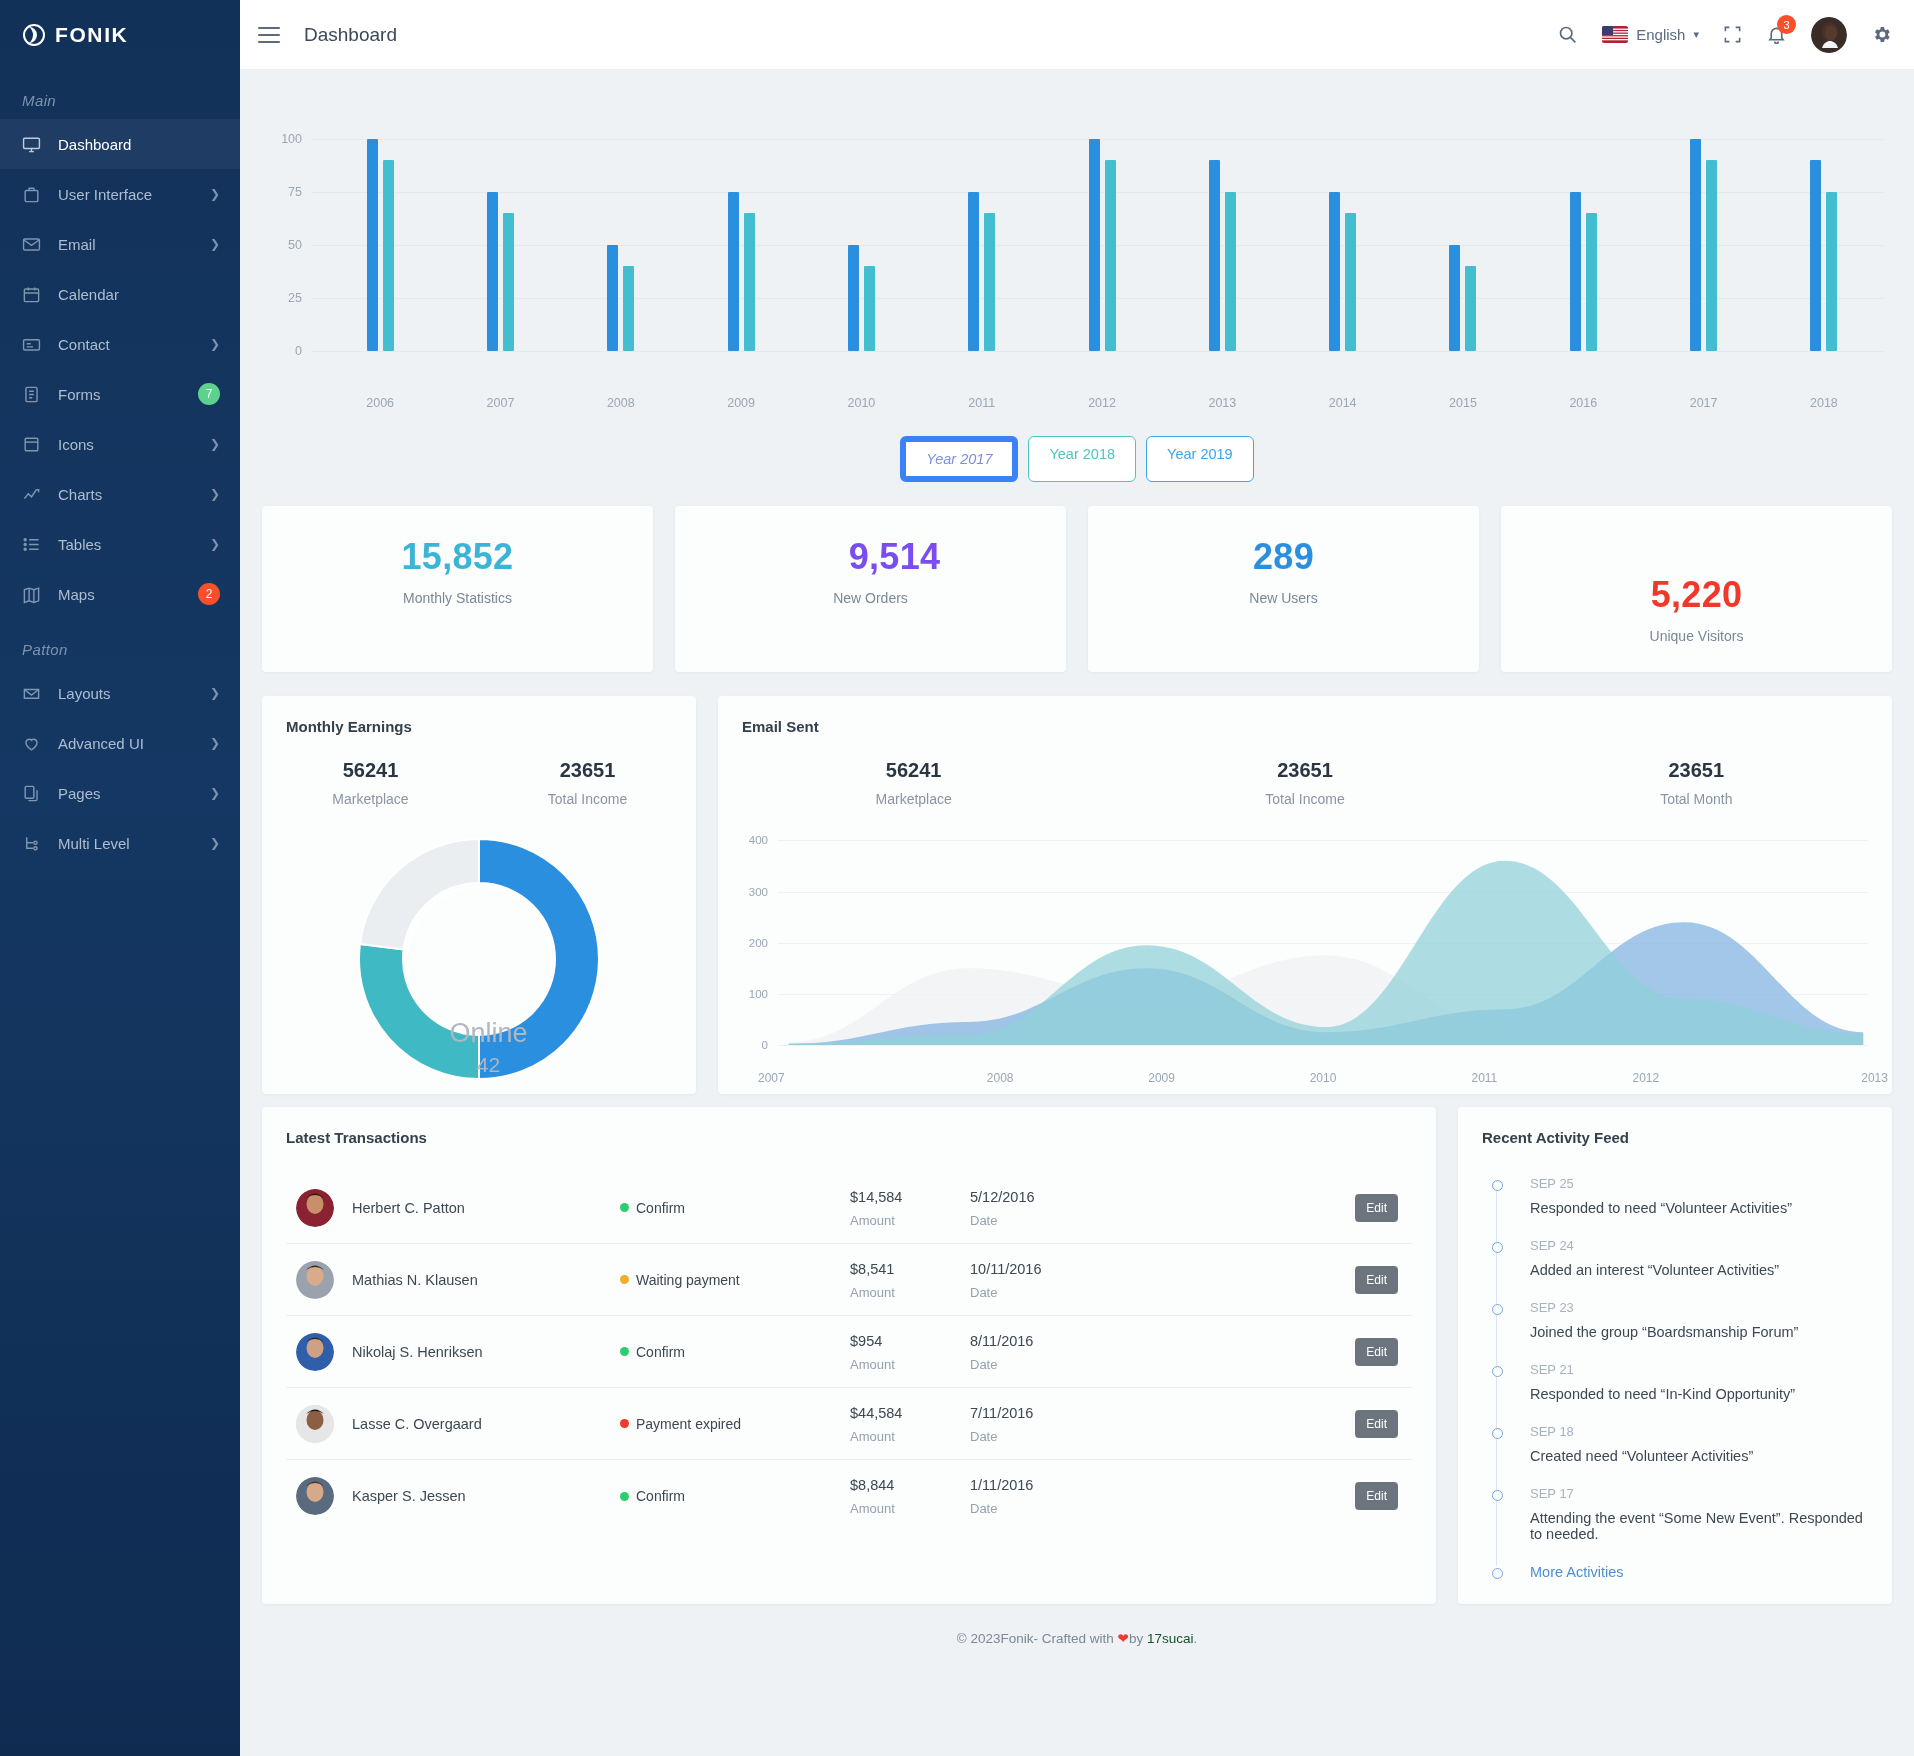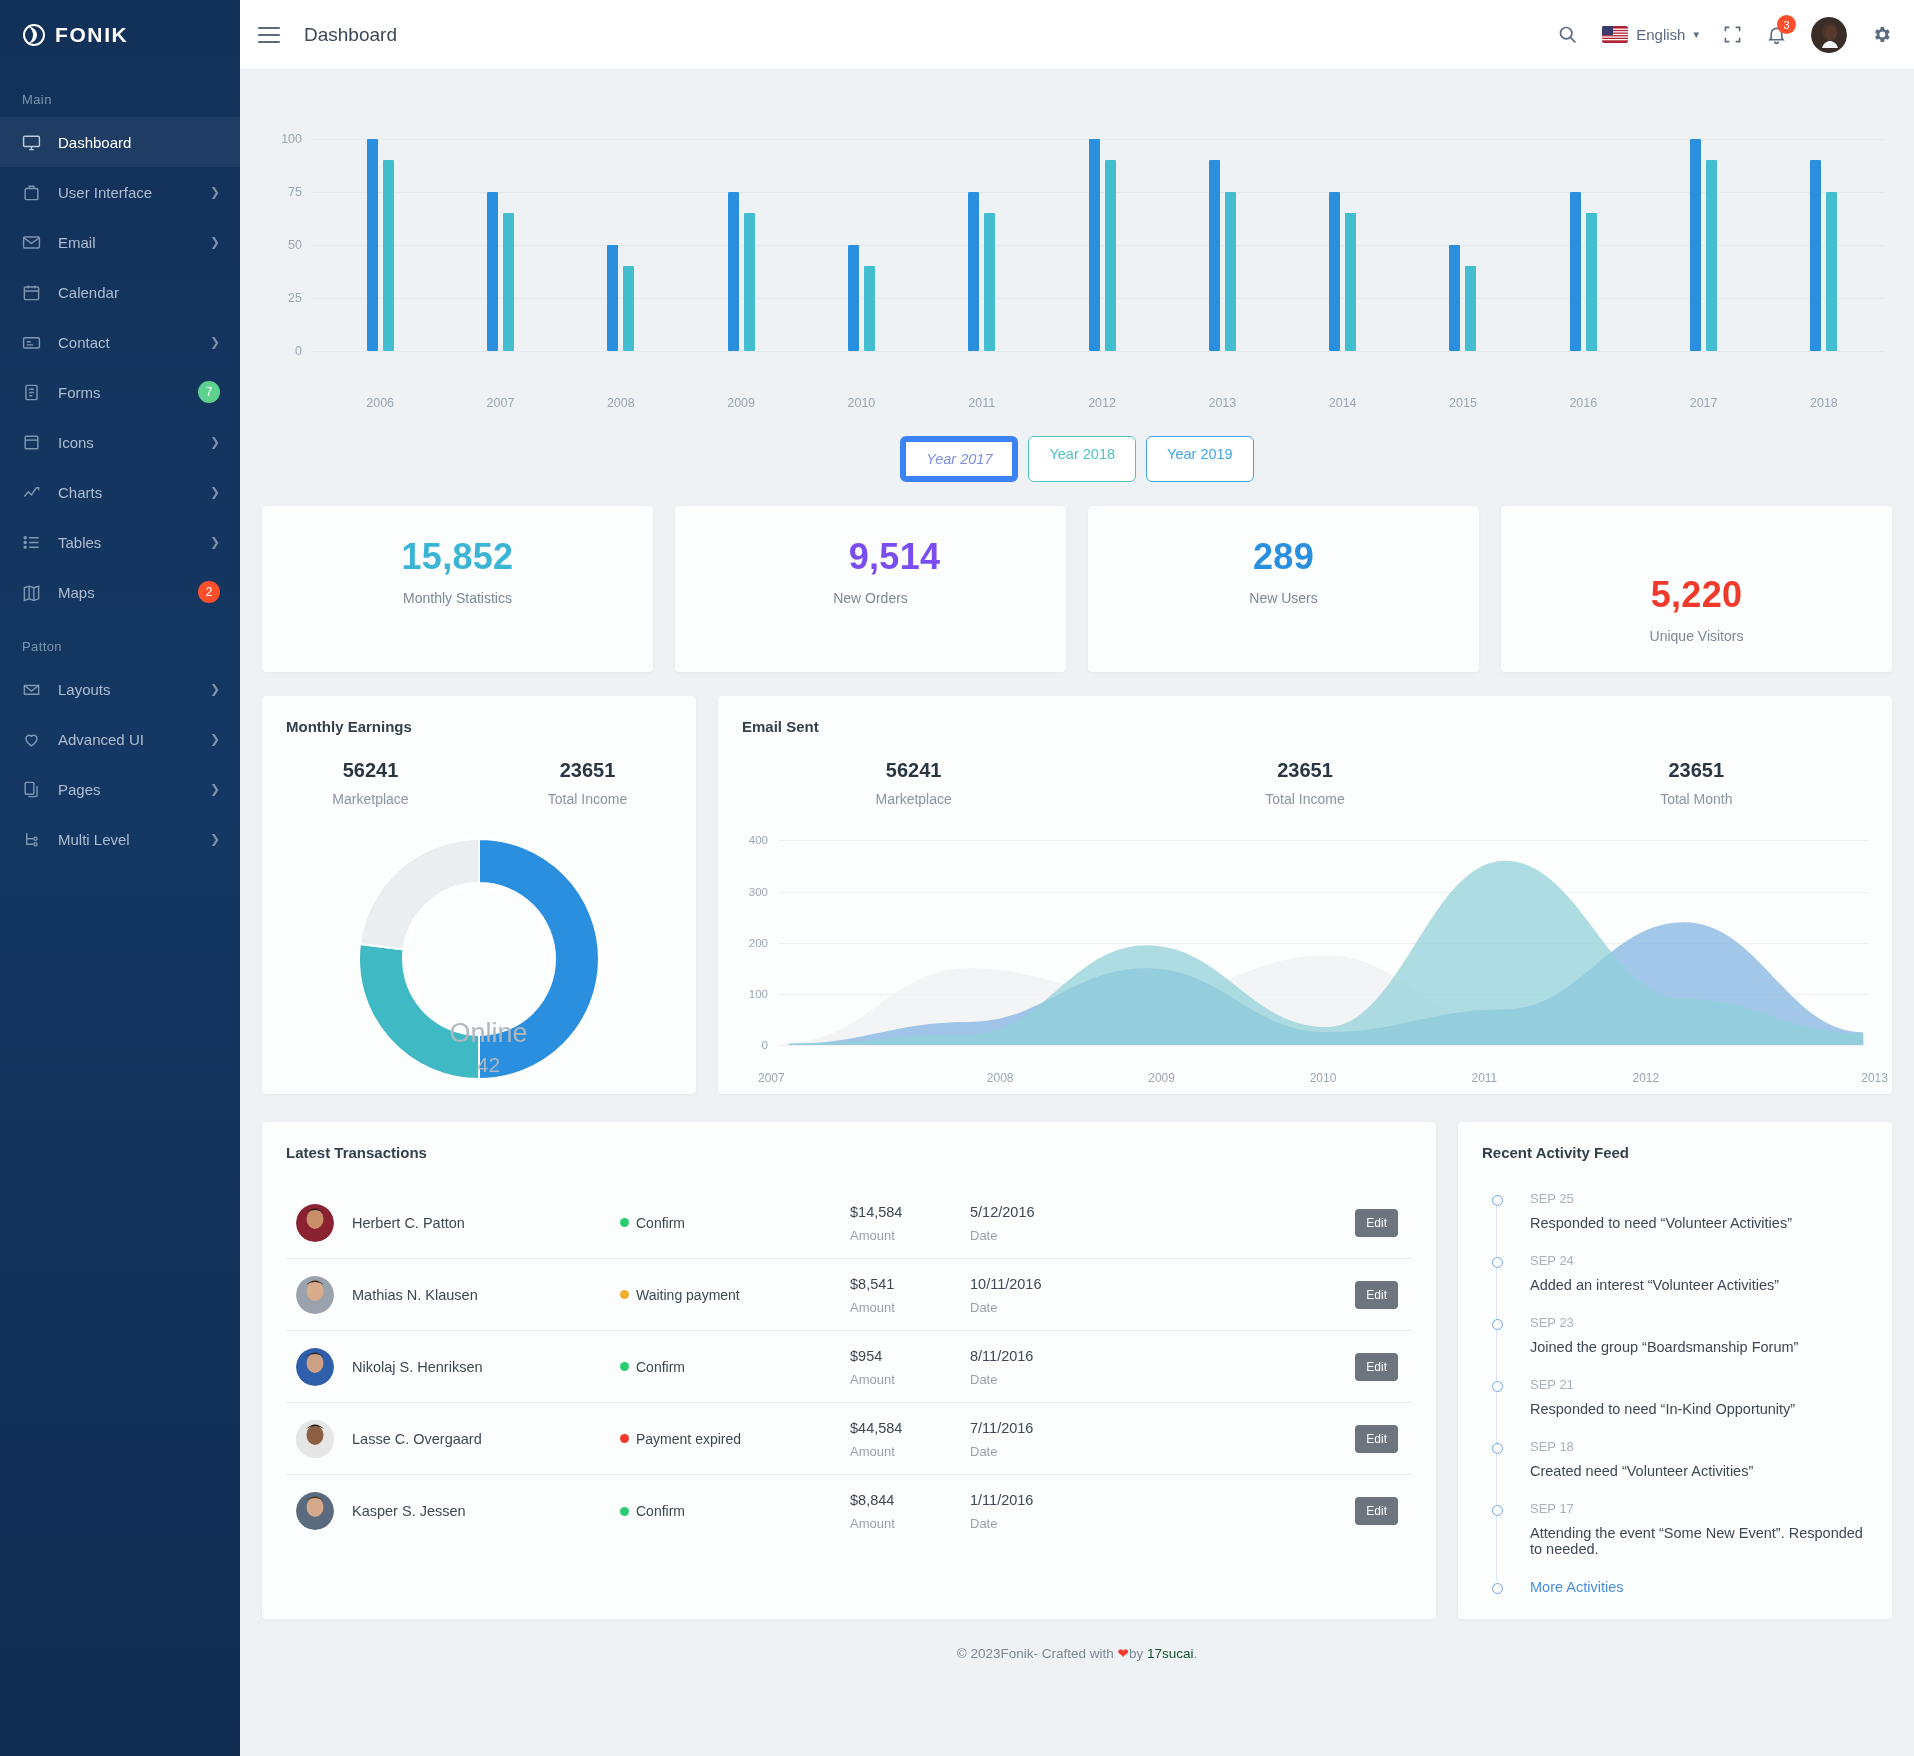--- a/index.html
+++ b/index.html
@@ -19,21 +19,21 @@
   }
   .brand {
     height: 70px; display: flex; align-items: center; gap: 9px;
     padding-left: 22px; color: #fff;
   }
   .brand-logo { width: 24px; height: 24px; flex:0 0 24px; }
   .brand-name {
     font-size: 21px; font-weight: bold; letter-spacing: 1.6px; color: #fff;
   }
   .nav-section {
-    font-size: 13px; color: #7d93ad; padding: 22px 0 10px 22px; letter-spacing: .4px;
+    font-size: 15px; color: #7d93ad; padding: 22px 0 10px 22px; letter-spacing: .4px; font-style: italic;
   }
   .nav-item {
     display: flex; align-items: center; height: 50px; padding: 0 20px 0 22px;
     font-size: 15px; color: #aebdd0; cursor: pointer; position: relative;
   }
   .nav-item.active {
     background: rgba(255,255,255,0.055);
     color: #ffffff;
   }
   .nav-ico { width: 22px; flex: 0 0 22px; display:flex; align-items:center; margin-right: 14px; opacity:.85;}
@@ -126,21 +126,21 @@
 
   .area-chart { position: relative; margin: 10px 20px 0 20px; height: 250px; }
   .ac-lbl { position:absolute; left:0; width: 30px; text-align:right; font-size: 11.5px; color:#9aa7b5; transform: translateY(-50%); }
   .ac-line { position:absolute; left: 40px; right: 4px; height:1px; background:#eff2f5; }
   .ac-x { display:flex; margin: 4px 0 0 40px; padding-right: 4px; }
   .ac-x span { flex: 1 1 0; text-align:center; font-size: 12px; color: #9aa7b5; }
   .ac-x span:first-child { text-align:left; }
   .ac-x span:last-child { text-align:right; }
 
   
-  .bot-row { display:flex; gap: 22px; padding: 28px 22px 0 22px; }
+  .bot-row { display:flex; gap: 22px; padding: 13px 22px 0 22px; }
   .trans-card { flex: 1 1 auto; min-height: 395px; }
   .feed-card { flex: 0 0 434px; min-height: 395px; }
   .trans-table { padding: 26px 24px 6px 24px; }
   .trow { display:flex; align-items:center; height: 72px; border-bottom: 1px solid #edf0f3; }
   .trow:last-child { border-bottom: none; }
   .tavatar { width: 38px; height: 38px; border-radius: 50%; overflow: hidden; flex: 0 0 38px; margin: 0 18px 0 10px; background:#dde3e9; }
   .tname { flex: 0 0 268px; font-size: 14.5px; color: #3d4853; }
   .tstatus { flex: 0 0 230px; font-size: 14px; color: #3d4853; display:flex; align-items:center; gap: 7px; }
   .dot { width: 9px; height: 9px; border-radius: 50%; display:block; }
   .tcell { flex: 0 0 120px; }

